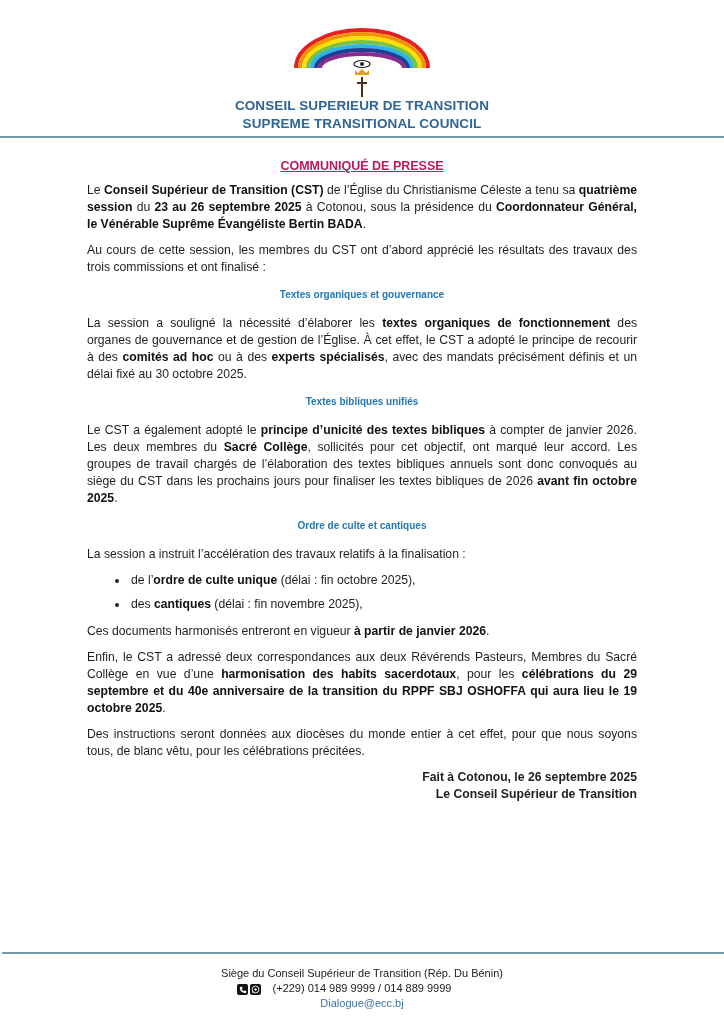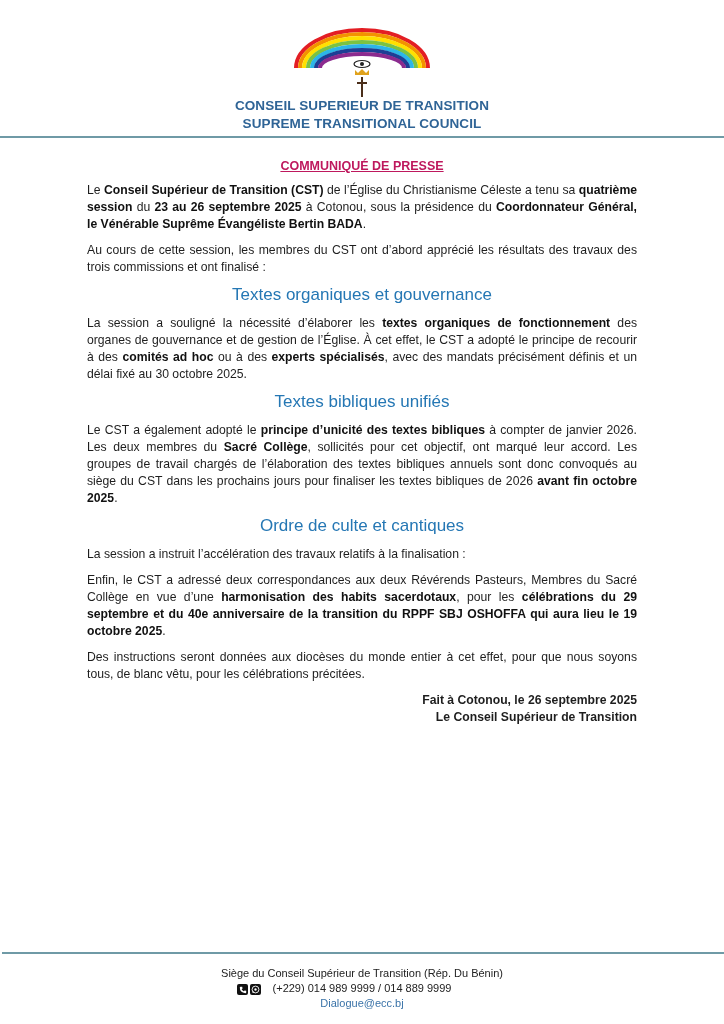--- a/index.html
+++ b/index.html
@@ -14,21 +14,21 @@
   .org-en { top: 116px; }
   .top-rule { position: absolute; left: 0; top: 136px; width: 724px; height: 2px; background: #6f9aa6; }
 
   .content { position: absolute; left: 87px; top: 158px; width: 550px; font-size: 12.2px; line-height: 17px; }
   .press-title { text-align: center; color: #be185d; font-weight: bold; text-decoration: underline; font-size: 12.5px; margin: 0 0 7px 0; }
   p { margin: 0 0 9px 0; text-align: justify; }
   b { font-weight: bold; color: #111; }
   ul.bul { margin: 0 0 10px 0; padding-left: 42px; list-style: disc; }
   ul.bul li { margin: 0; padding-left: 2px; }
   ul.bul.spaced li { margin-bottom: 7px; }
-  h2.sec { text-align: center; color: #2577b4; font-weight: normal; font-size: 17px; margin: 8px 0 10px 0; line-height: 20px; }
+  h2.sec { text-align: center; color: #2577b4; font-weight: bold; font-size: 10px; margin: 8px 0 10px 0; line-height: 20px; }
   .sign { text-align: right; font-weight: bold; }
   .sign-date { margin-top: 4px; }
   .sign-council { }
 
   .bottom-rule { position: absolute; left: 2px; top: 952px; width: 722px; height: 1.5px; background: #6f9aa6; }
   .footer { position: absolute; left: 0; top: 958px; width: 724px; text-align: center; font-size: 11px; line-height: 15px; color: #222; margin-top: 8px; }
   .footer .email { color: #3a73a8; }
   .icons { position: absolute; left: 237px; top: 984px; display: flex; gap: 2px; }
   .ico { width: 11px; height: 11px; background: #111; border-radius: 2px; display: flex; align-items: center; justify-content: center; }
 </style>
@@ -71,20 +71,27 @@
     <span>La session a souligné la nécessité d’élaborer les </span><b>textes organiques de fonctionnement</b><span> des organes de gouvernance et de gestion de l’Église. À cet effet, le CST a adopté le principe de recourir à des </span><b>comités ad hoc</b><span> ou à des </span><b>experts spécialisés</b><span>, avec des mandats précisément définis et un délai fixé au 30 octobre 2025.</span>
   </p>
 
   <h2 class="sec">Textes bibliques unifiés</h2>
   <p>
     <span>Le CST a également adopté le </span><b>principe d’unicité des textes bibliques</b><span> à compter de janvier 2026. Les deux membres du </span><b>Sacré Collège</b><span>, sollicités pour cet objectif, ont marqué leur accord. Les groupes de travail chargés de l’élaboration des textes bibliques annuels sont donc convoqués au siège du CST dans les prochains jours pour finaliser les textes bibliques de 2026 </span><b>avant fin octobre 2025</b><span>.</span>
   </p>
 
   <h2 class="sec">Ordre de culte et cantiques</h2>
   <p>La session a instruit l’accélération des travaux relatifs à la finalisation :</p>
+  <ul class="bul spaced">
+    <li><span>de l’</span><b>ordre de culte unique</b><span> (délai : fin octobre 2025),</span></li>
+    <li><span>des </span><b>cantiques</b><span> (délai : fin novembre 2025),</span></li>
+  </ul>
+  <p>
+    <span>Ces documents harmonisés entreront en vigueur </span><b>à partir de janvier 2026</b><span>.</span>
+  </p>
 
   <p>
     <span>Enfin, le CST a adressé deux correspondances aux deux Révérends Pasteurs, Membres du Sacré Collège en vue d’une </span><b>harmonisation des habits sacerdotaux</b><span>, pour les </span><b>célébrations du 29 septembre et du 40e anniversaire de la transition du RPPF SBJ OSHOFFA qui aura lieu le 19 octobre 2025</b><span>.</span>
   </p>
   <p>Des instructions seront données aux diocèses du monde entier à cet effet, pour que nous soyons tous, de blanc vêtu, pour les célébrations précitées.</p>
 
   <div class="sign sign-date">Fait à Cotonou, le 26 septembre 2025</div>
   <div class="sign sign-council">Le Conseil Supérieur de Transition</div>
 </div>
 

